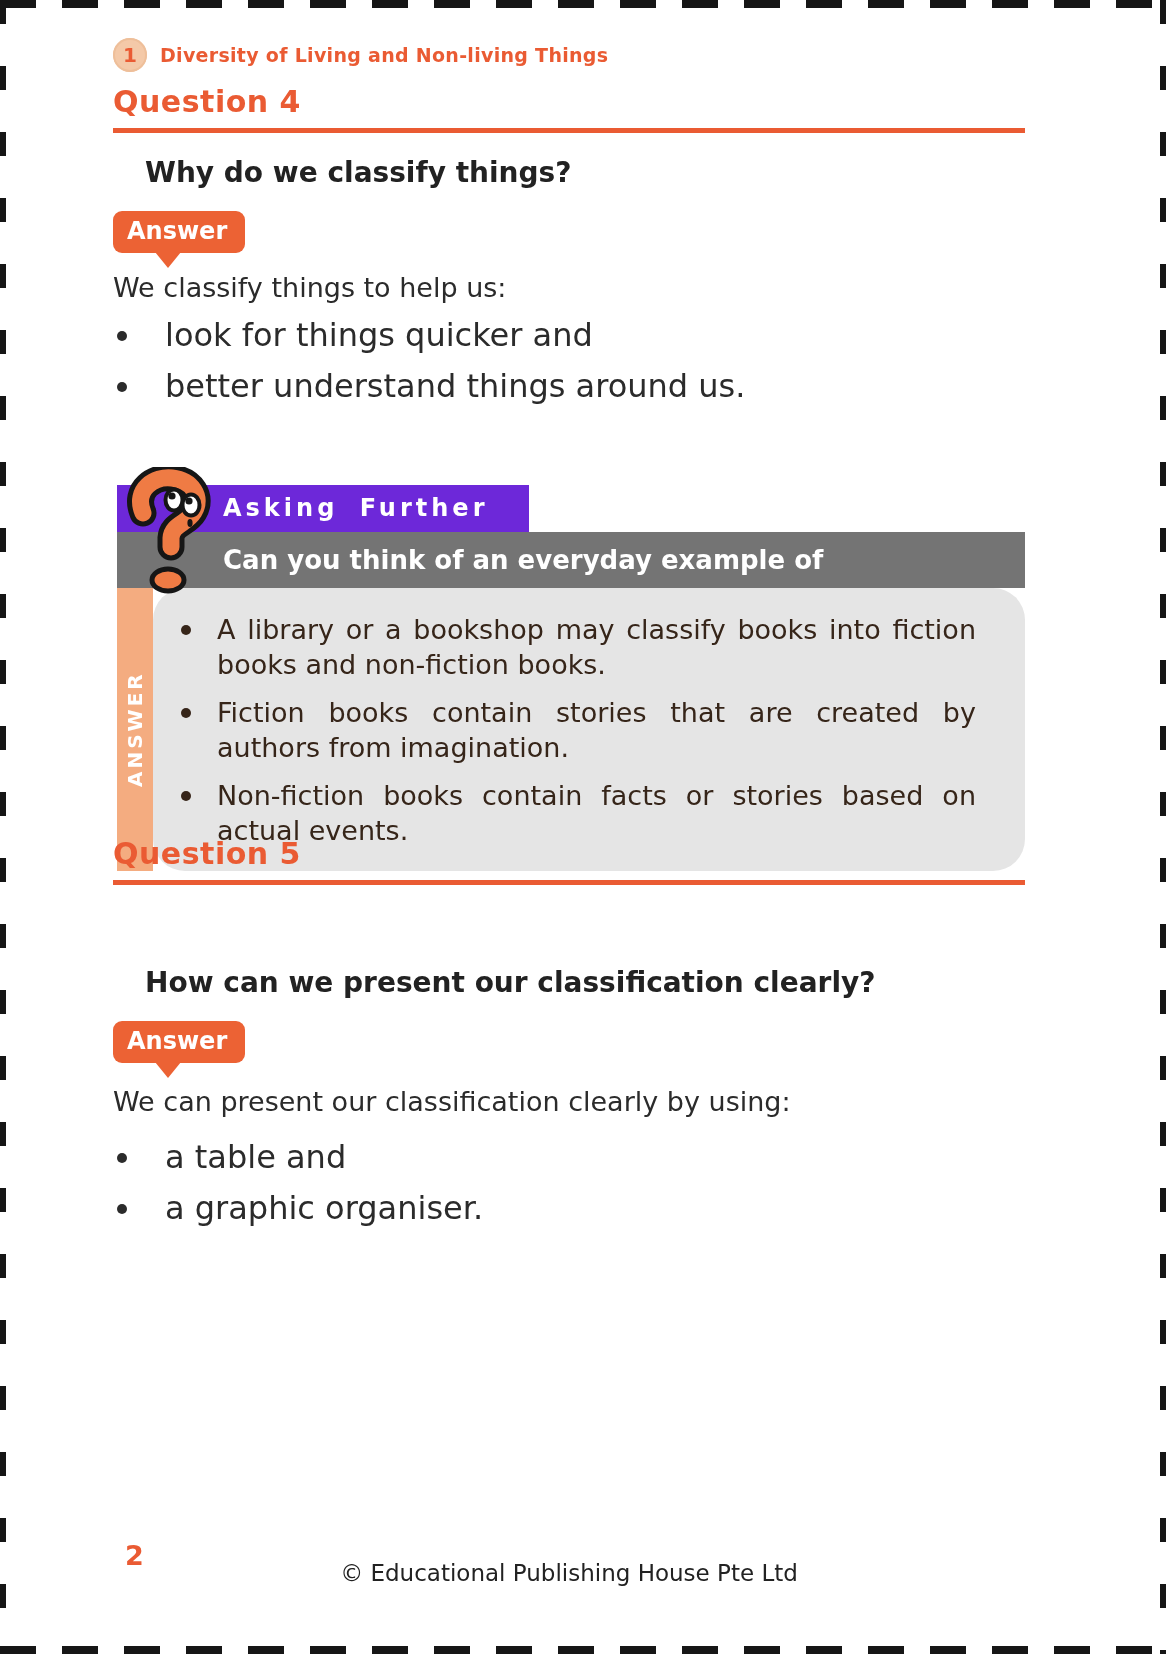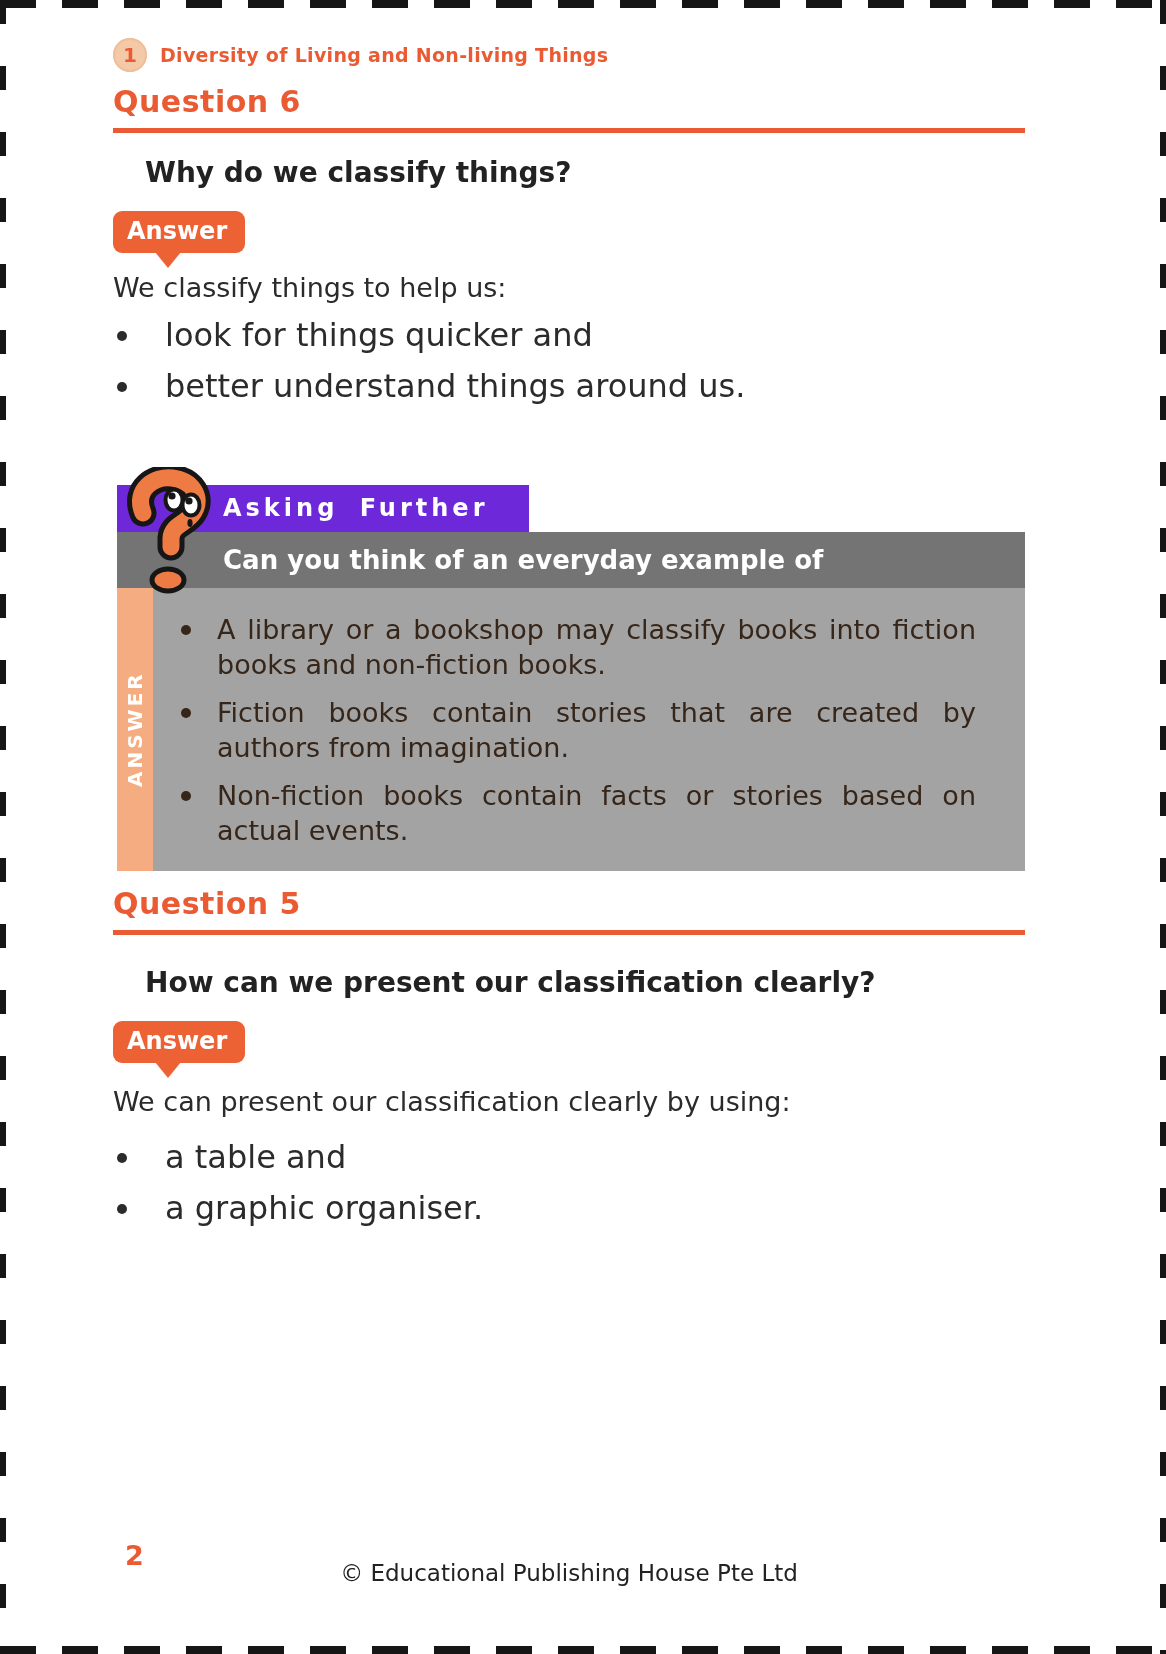--- a/index.html
+++ b/index.html
@@ -57,21 +57,21 @@
     font-weight:bold;font-size:24px;letter-spacing:4px;word-spacing:9px;}
   .af-graybar{width:100%;height:56px;background:#747474;}
   .af-graybar .q{display:block;padding-left:106px;line-height:56px;color:#ffffff;
     font-weight:bold;font-size:26px;}
   .af-body{display:flex;min-height:262px;}
   .af-strip{width:36px;background:#f4ac80;position:relative;}
   .af-strip .vert{position:absolute;left:0;top:0;width:100%;height:100%;
     display:flex;align-items:center;justify-content:center;
     writing-mode:vertical-rl;transform:rotate(180deg);
     color:#ffffff;font-weight:bold;font-size:20px;letter-spacing:3px;}
-  .af-content{flex:1;background:#a3a3a3;padding:24px 49px 10px 20px;}
+  .af-content{flex:1;background:#e5e5e5;padding:24px 49px 10px 20px;border-radius:32px;}
   .af-content ul{list-style:none;margin:0;padding:0;}
   .af-content li{position:relative;padding-left:44px;font-size:27px;line-height:35px;
     color:#362519;text-align:justify;margin-bottom:13px;}
   .af-content .dot{position:absolute;left:8px;top:13px;width:10px;height:10px;
     border-radius:50%;background:#362519;}
   .mascot{position:absolute;left:0;top:-18px;width:104px;height:132px;z-index:5;}
 
   
   .pagenum{position:absolute;left:125px;top:1540px;color:#ea5b33;
     font-weight:bold;font-size:27px;}
@@ -86,21 +86,21 @@
 <div class="trim left"></div>
 <div class="trim right"></div>
 
 <div class="content">
 
   <div class="chapter">
     <div class="num">1</div>
     <div class="title">Diversity of Living and Non-living Things</div>
   </div>
 
-  <h2 class="qhead" style="top:84px;">Question 6</h2>
+  <h2 class="qhead" style="top:84px;">Question 4</h2>
   <p class="qtext" style="top:140px;">Why do we classify things?</p>
 
   <div class="badge" style="top:211px;">Answer</div>
 
   <p class="intro" style="top:272px;">We classify things to help us:</p>
 
   <ul class="blist" style="top:320px;">
     <li><span class="dot"></span><span>look for things quicker and</span></li>
     <li><span class="dot"></span><span>better understand things around us.</span></li>
   </ul>
@@ -129,21 +129,21 @@
       <div class="af-content">
         <ul>
           <li><span class="dot"></span><span>A library or a bookshop may classify books into fiction books and non-fiction books.</span></li>
           <li><span class="dot"></span><span>Fiction books contain stories that are created by authors from imagination.</span></li>
           <li><span class="dot"></span><span>Non-fiction books contain facts or stories based on actual events.</span></li>
         </ul>
       </div>
     </div>
   </div>
 
-  <h2 class="qhead" style="top:886px;">Question 5</h2>
+  <h2 class="qhead" style="top:836px;">Question 5</h2>
   <p class="qtext" style="top:950px;">How can we present our classification clearly?</p>
 
   <div class="badge" style="top:1021px;">Answer</div>
 
   <p class="intro" style="top:1086px;">We can present our classification clearly by using:</p>
 
   <ul class="blist" style="top:1142px;">
     <li><span class="dot"></span><span>a table and</span></li>
     <li><span class="dot"></span><span>a graphic organiser.</span></li>
   </ul>

